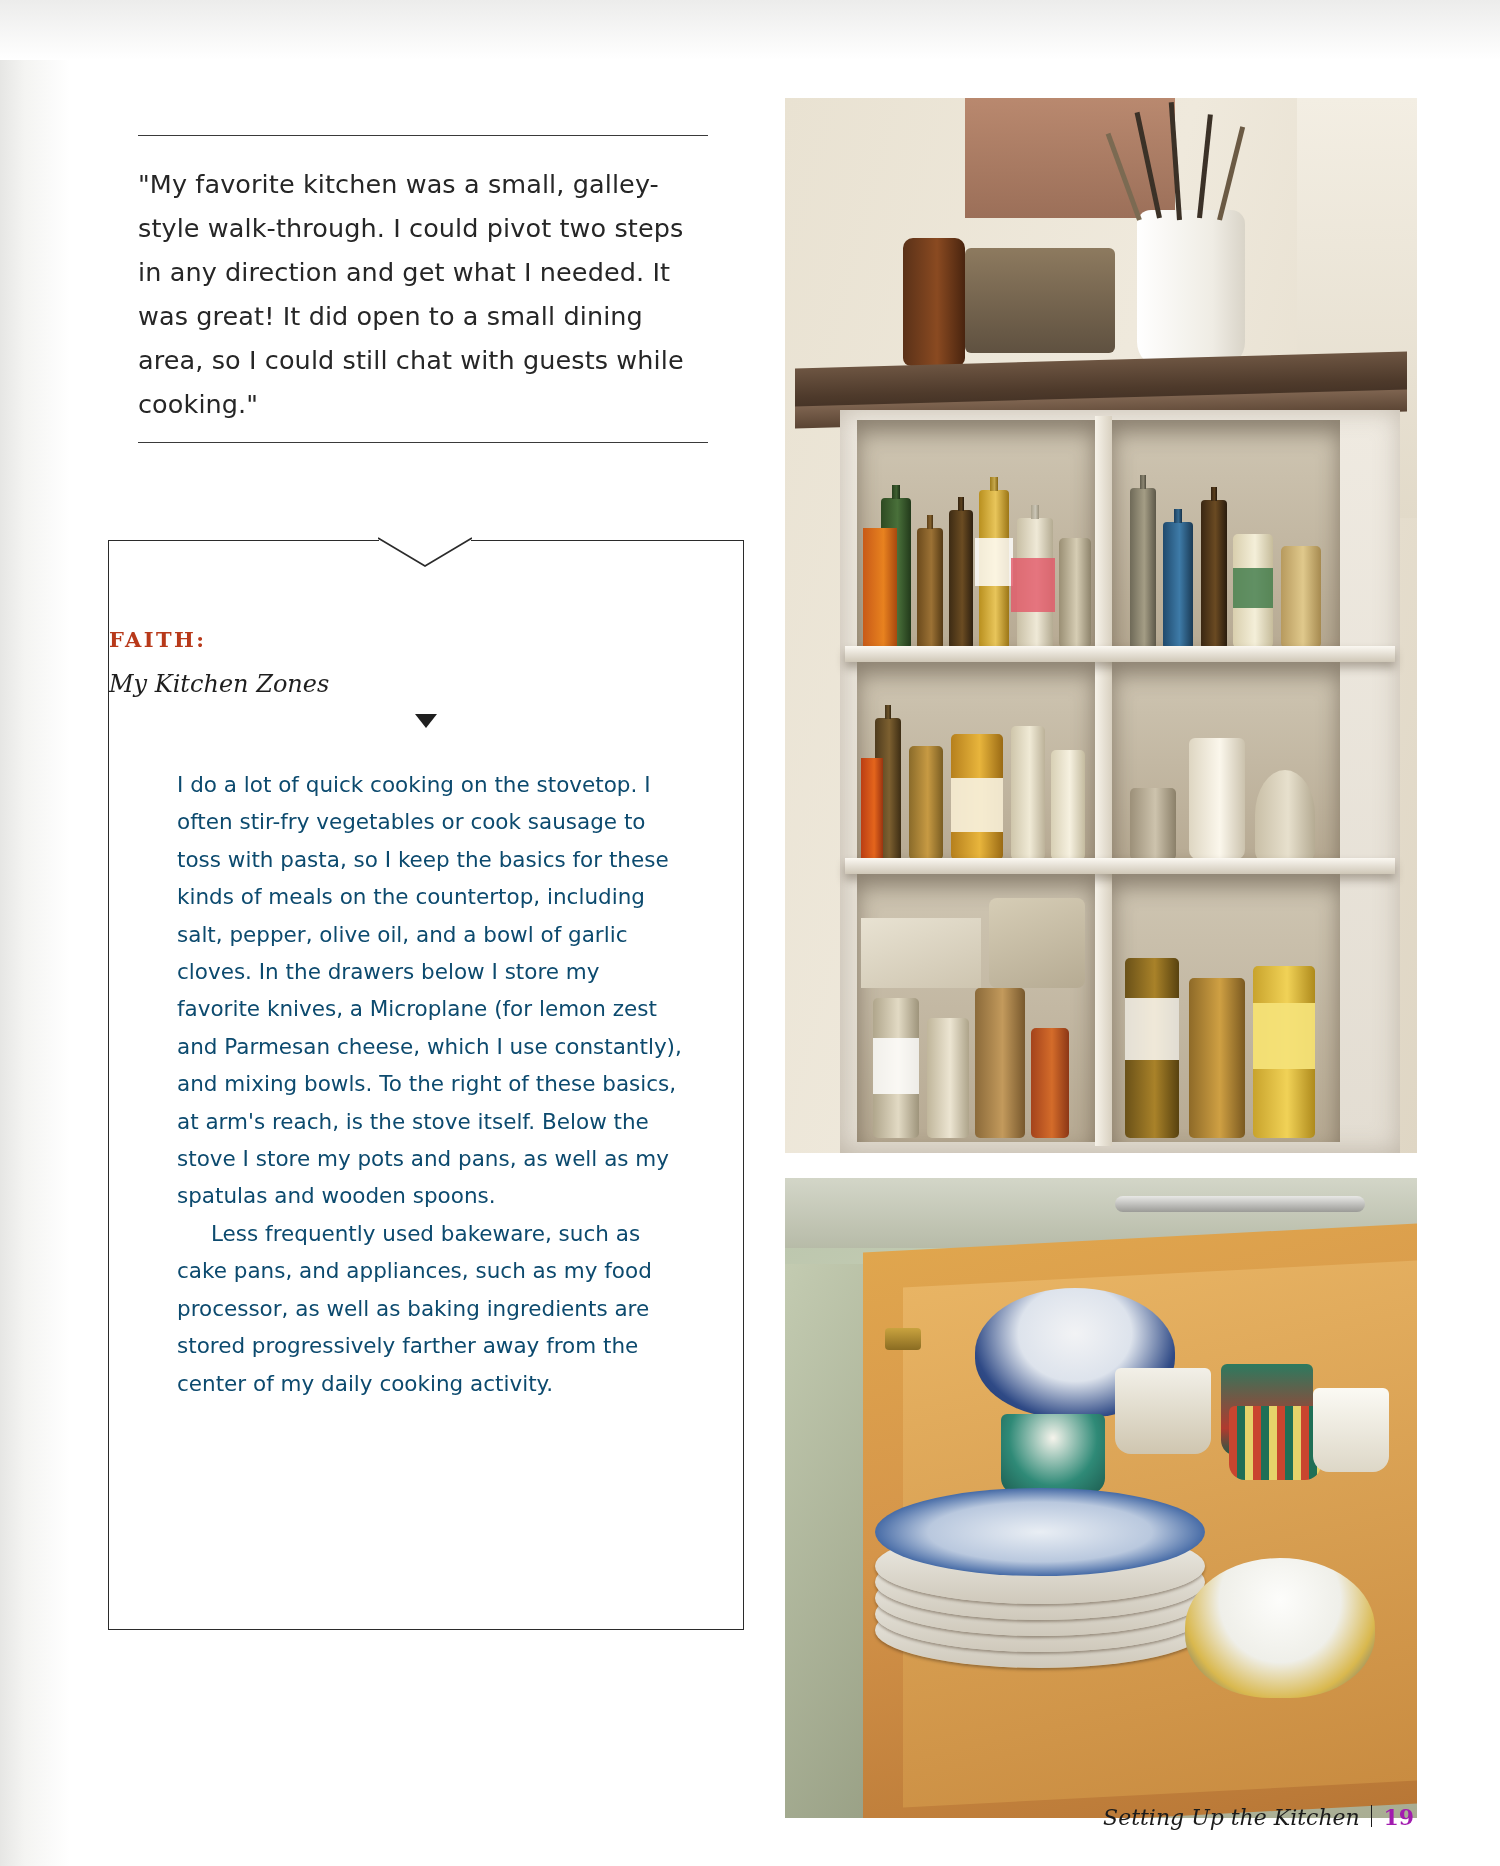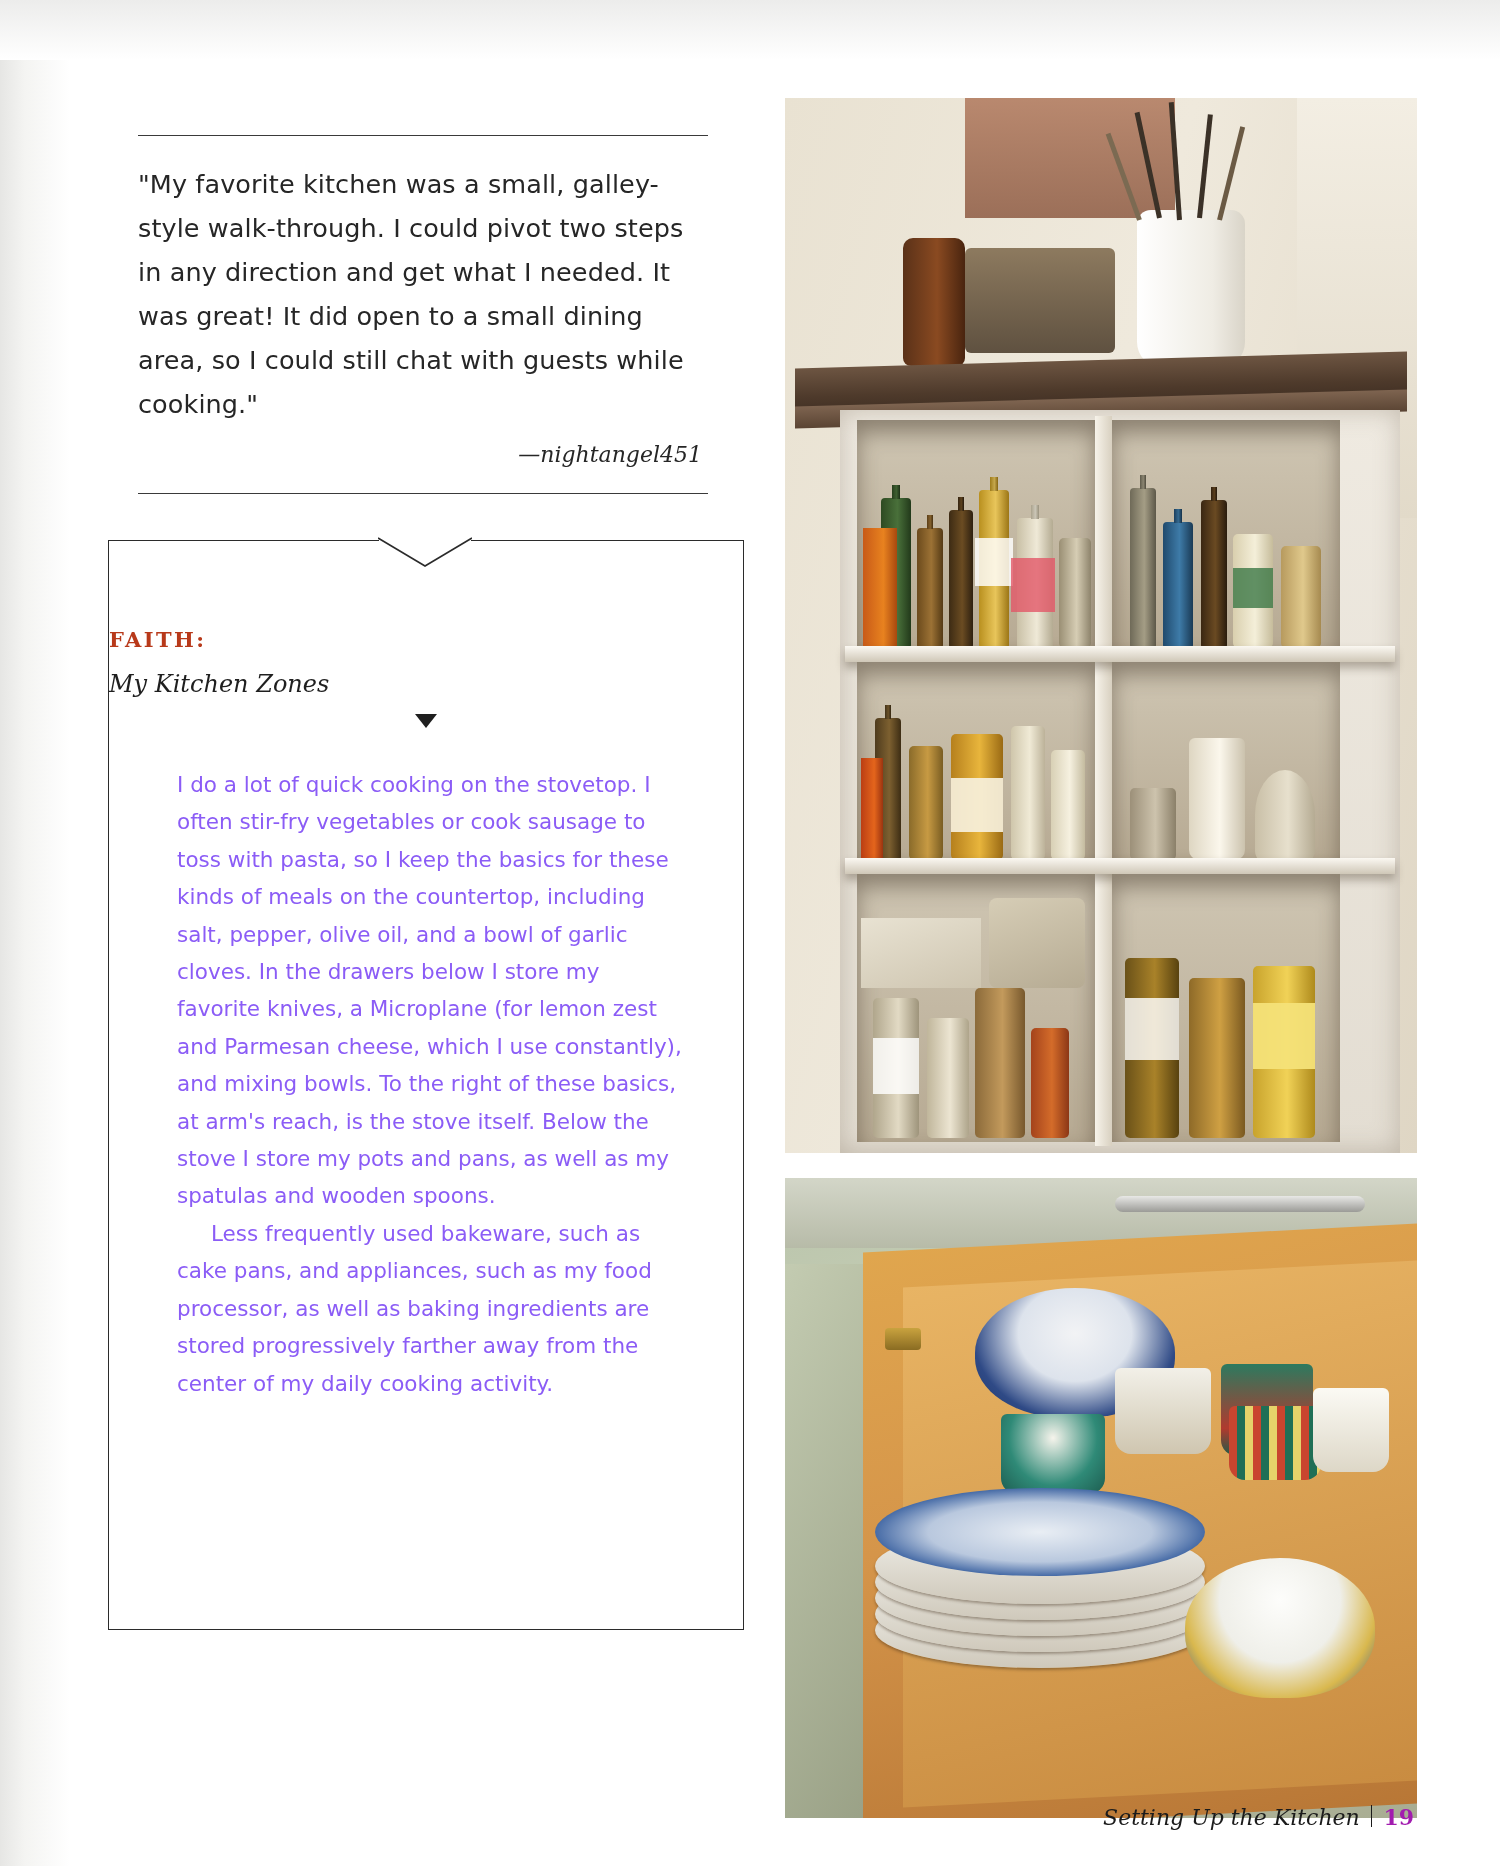--- a/index.html
+++ b/index.html
@@ -120,21 +120,21 @@
     width: 0; height: 0;
     border-left: 11px solid transparent;
     border-right: 11px solid transparent;
     border-top: 14px solid #1f1f1f;
   }
   .callout-body {
     padding: 38px 60px 0 68px;
     font-family: "DejaVu Sans", sans-serif;
     font-size: 21.5px;
     line-height: 37.4px;
-    color: #8b5cf6;
+    color: #0c4a6e;
   }
   .callout-body p { margin: 0; }
   .callout-body p + p { text-indent: 34px; }
 
   
   .photo {
     position: absolute;
     overflow: hidden;
   }
   .photo-top {
@@ -326,21 +326,20 @@
 <body>
 
 <div class="page">
 
   <div class="scan-shade-left"></div>
   <div class="scan-shade-top"></div>
 
   <div class="quote-block">
     <div class="rule"></div>
     <div class="quote-text">"My favorite kitchen was a small, galley-style walk-through. I could pivot two steps in any direction and get what I needed. It was great! It did open to a small dining area, so I could still chat with guests while cooking."</div>
-    <div class="quote-attrib">—nightangel451</div>
     <div class="rule bottom"></div>
   </div>
 
   <div class="callout">
     <div class="callout-head">
       <div class="callout-kicker">FAITH:</div>
       <div class="callout-sub">My Kitchen Zones</div>
       <div class="callout-tri"></div>
     </div>
     <div class="callout-body">

